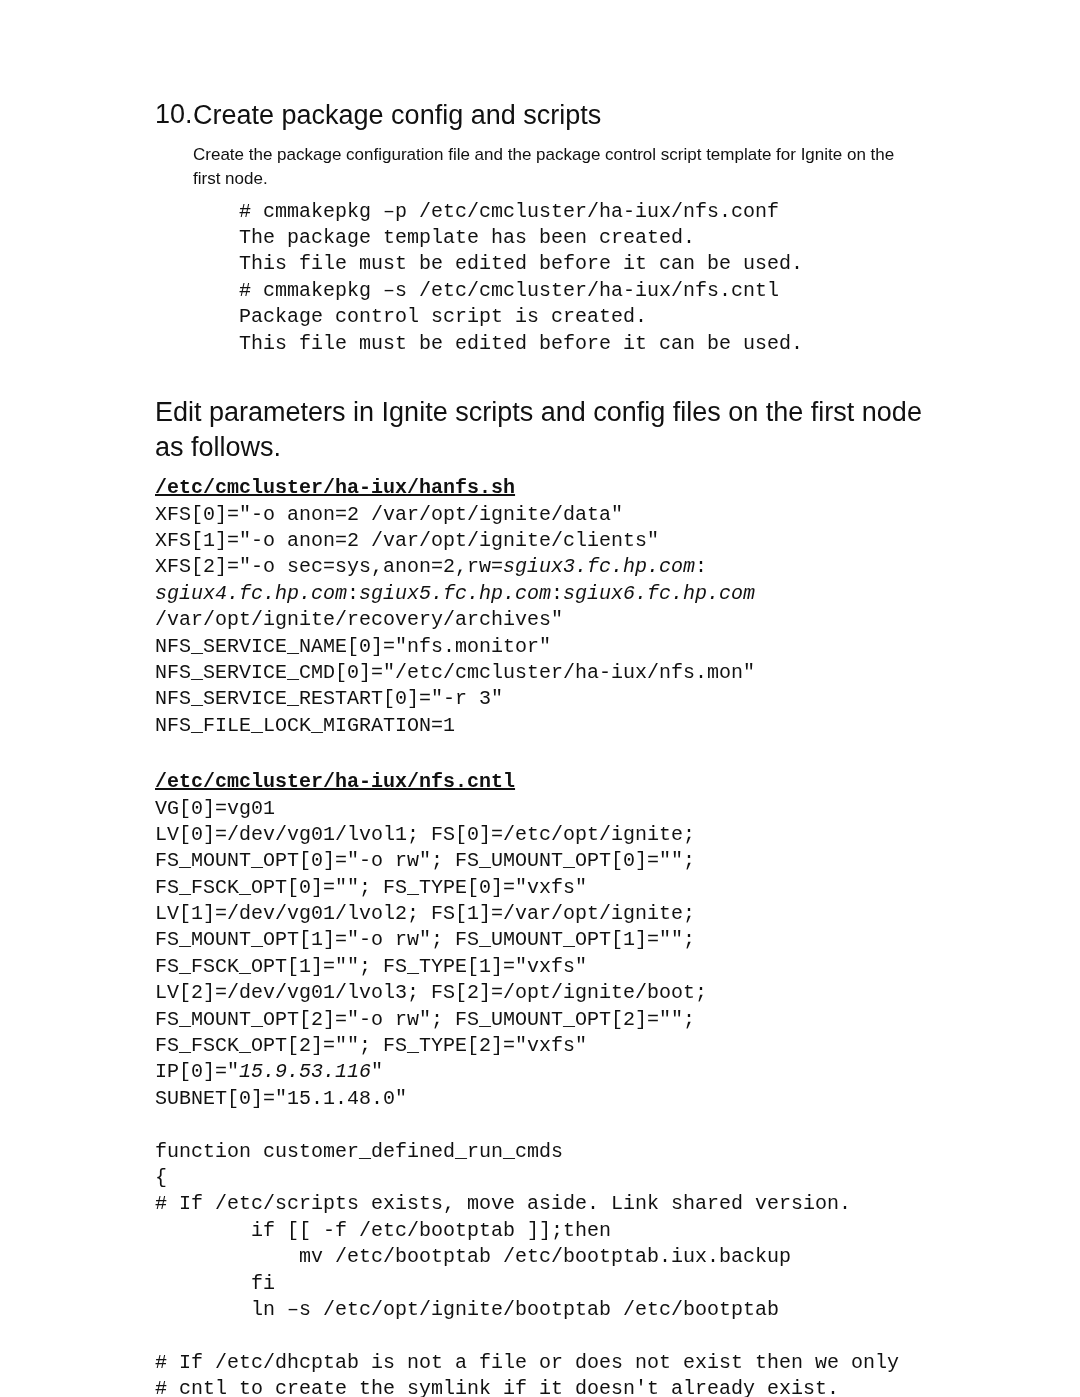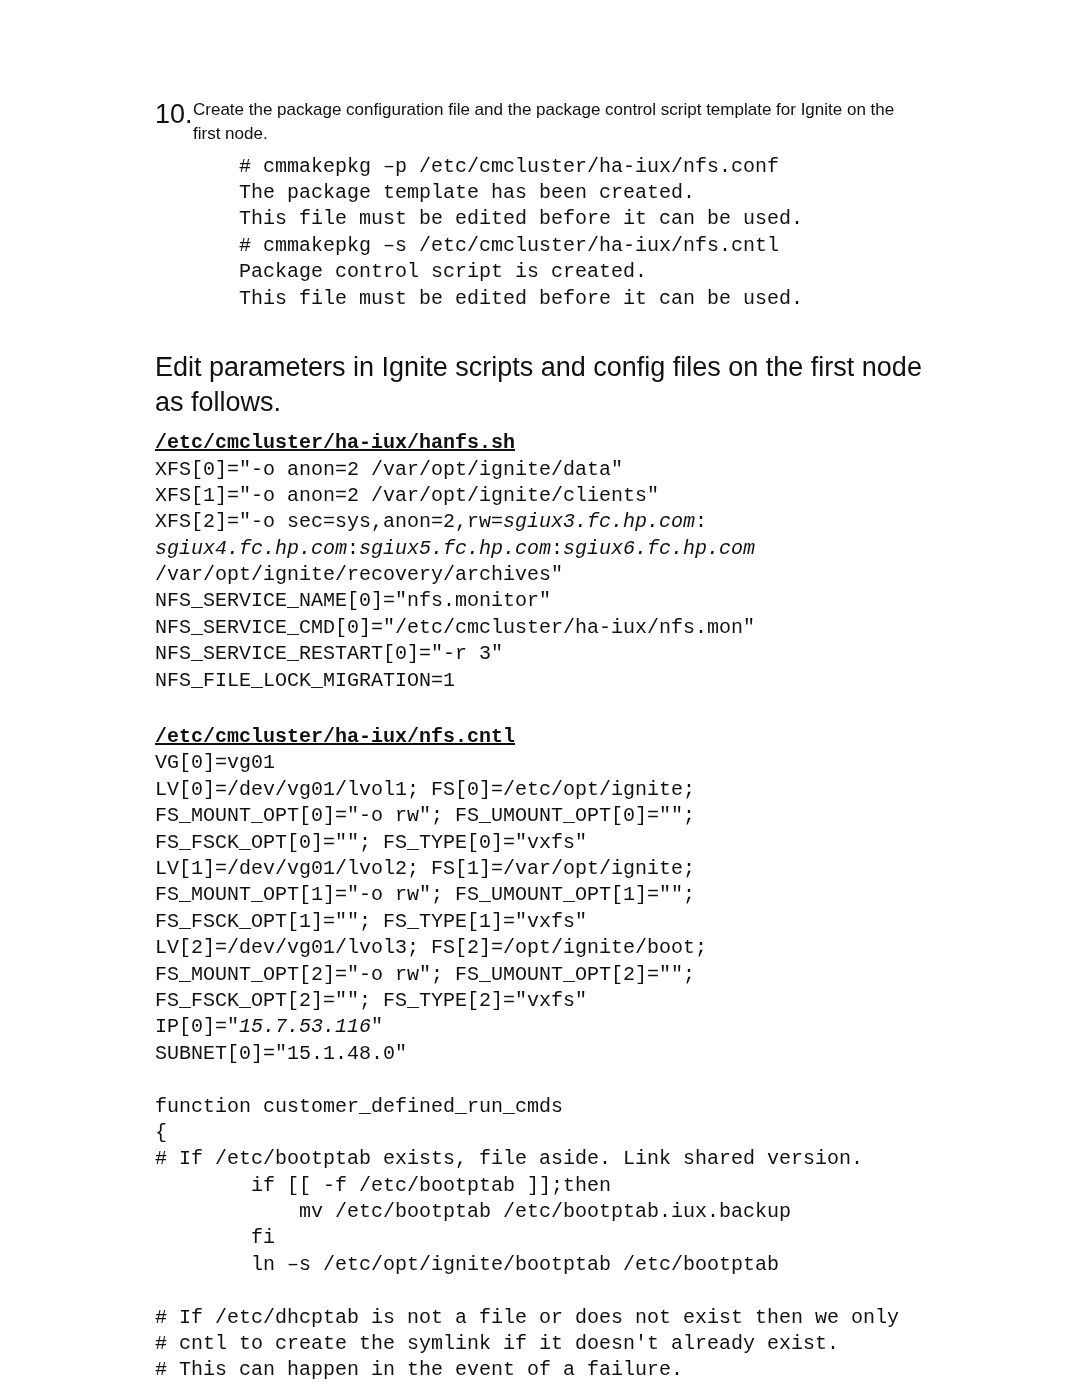--- a/index.html
+++ b/index.html
@@ -76,20 +76,21 @@
   }
 </style>
 </head>
 <body>
 
 <div class="page">
 
   <div class="section">
     <div class="num">10.</div>
     <div class="content">
+      <div class="h">Create package config and scripts</div>
       <div class="p">Create the package configuration file and the package control script template for Ignite on the first node.</div>
       <pre class="mono indent1"># cmmakepkg –p /etc/cmcluster/ha-iux/nfs.conf
 The package template has been created.
 This file must be edited before it can be used.
 # cmmakepkg –s /etc/cmcluster/ha-iux/nfs.cntl
 Package control script is created.
 This file must be edited before it can be used.</pre>
     </div>
   </div>
 
@@ -112,26 +113,26 @@
 <span>VG[0]=vg01</span>
 <span>LV[0]=/dev/vg01/lvol1; FS[0]=/etc/opt/ignite;</span>
 <span>FS_MOUNT_OPT[0]="-o rw"; FS_UMOUNT_OPT[0]="";</span>
 <span>FS_FSCK_OPT[0]=""; FS_TYPE[0]="vxfs"</span>
 <span>LV[1]=/dev/vg01/lvol2; FS[1]=/var/opt/ignite;</span>
 <span>FS_MOUNT_OPT[1]="-o rw"; FS_UMOUNT_OPT[1]="";</span>
 <span>FS_FSCK_OPT[1]=""; FS_TYPE[1]="vxfs"</span>
 <span>LV[2]=/dev/vg01/lvol3; FS[2]=/opt/ignite/boot;</span>
 <span>FS_MOUNT_OPT[2]="-o rw"; FS_UMOUNT_OPT[2]="";</span>
 <span>FS_FSCK_OPT[2]=""; FS_TYPE[2]="vxfs"</span>
-<span>IP[0]="</span><span class="it">15.7.53.116</span><span>"</span>
+<span>IP[0]="</span><span class="it">15.9.53.116</span><span>"</span>
 <span>SUBNET[0]="15.1.48.0"</span>
 <span></span>
 <span>function customer_defined_run_cmds</span>
 <span>{</span>
-<span># If /etc/bootptab exists, file aside. Link shared version.</span>
+<span># If /etc/scripts exists, move aside. Link shared version.</span>
 <span>        if [[ -f /etc/bootptab ]];then</span>
 <span>            mv /etc/bootptab /etc/bootptab.iux.backup</span>
 <span>        fi</span>
 <span>        ln –s /etc/opt/ignite/bootptab /etc/bootptab</span>
 <span></span>
 <span># If /etc/dhcptab is not a file or does not exist then we only</span>
 <span># cntl to create the symlink if it doesn't already exist.</span>
 <span># This can happen in the event of a failure.</span></pre>
     </div>
   </div>

